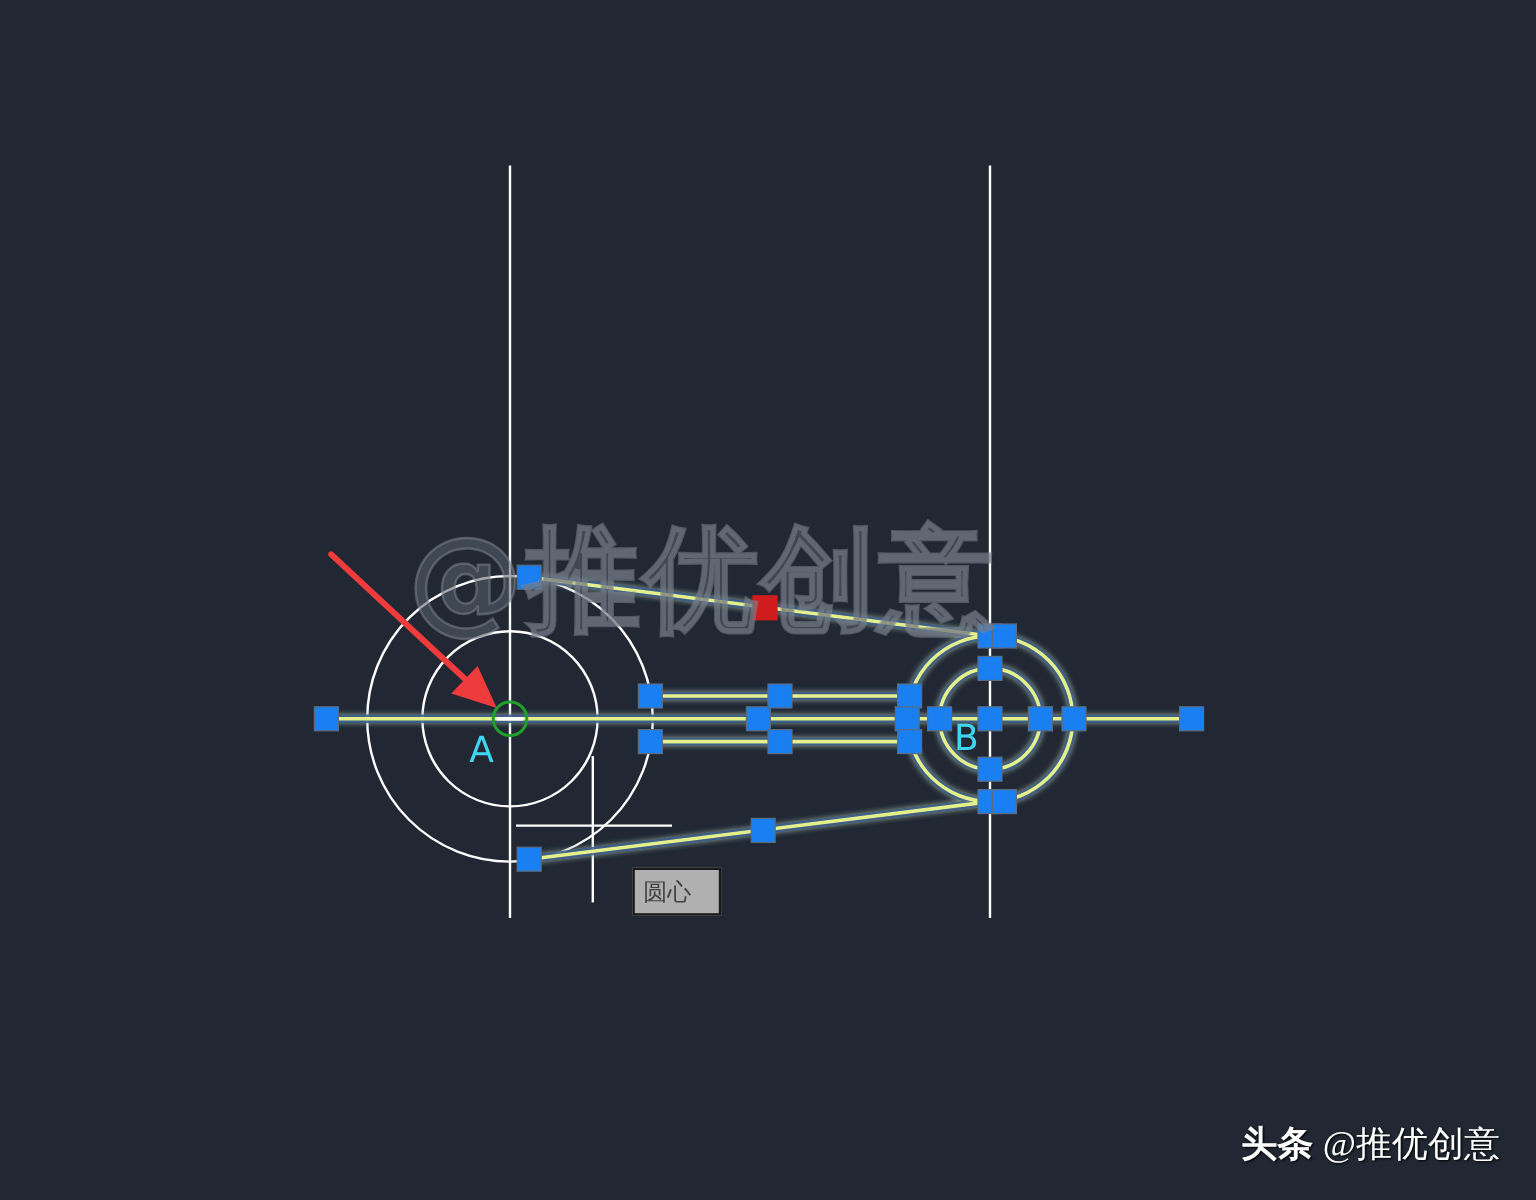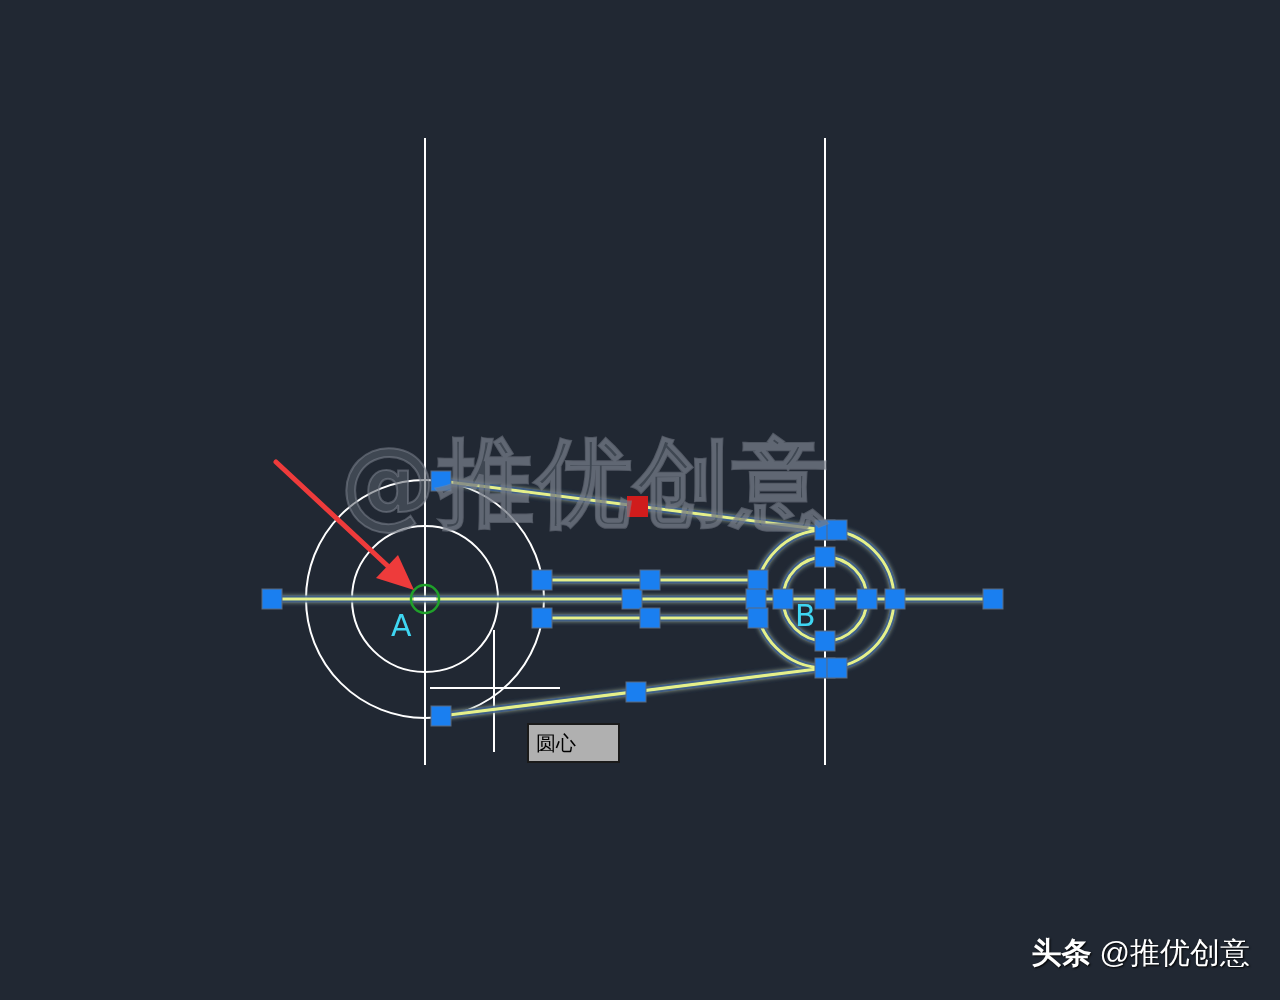--- a/index.html
+++ b/index.html
@@ -23,30 +23,30 @@
       pointer-events: none;
     }
     .label-A, .label-B {
       position: absolute; font-size: 30px; color: #3fd6f2;
       font-family: "DejaVu Sans", sans-serif;
     }
     .label-A { left: 391px; top: 608px; }
     .label-B { left: 795px; top: 598px; }
     .tooltip {
       position: absolute; left: 527px; top: 723px;
-      width: 93px; height: 40px; box-sizing: border-box;
+      width: 74px; height: 40px; box-sizing: border-box;
       background: #b0b0b0; border: 2px solid #1a1a1a;
-      color: #000000; font-size: 20px; line-height: 36px;
+      color: #404040; font-size: 20px; line-height: 36px;
       padding-left: 7px;
       font-family: "DejaVu Sans", sans-serif;
     }
     .credit {
       position: absolute; right: 30px; top: 933px;
       color: #ffffff; font-size: 30px;
-      font-family: Liberation Sans, sans-serif;
+      font-family: Liberation Serif, serif;
       text-shadow: 1px 1px 2px #000;
       white-space: nowrap;
     }
     .credit .brand { font-weight: bold; margin-right: 8px; }
   </style>
 </head>
 <body>
 
 <svg id="canvas" width="1280" height="1000" viewBox="0 0 1280 1000" xmlns="http://www.w3.org/2000/svg">
   <defs>

